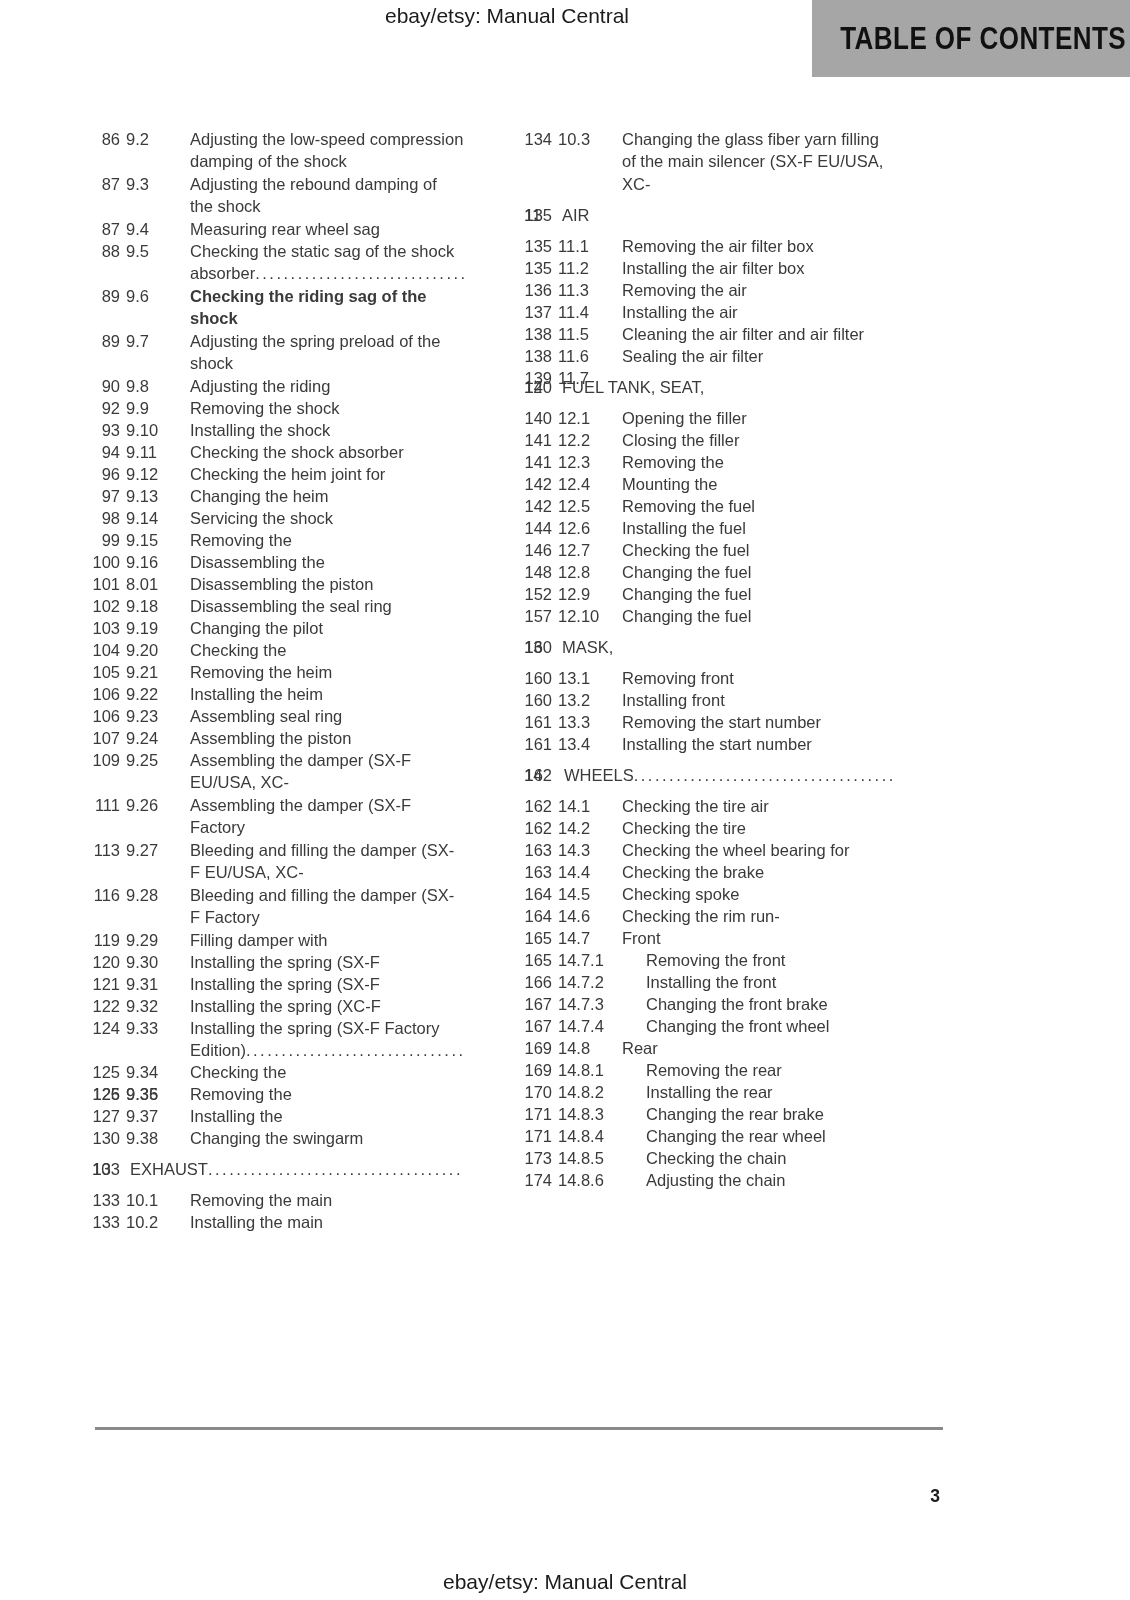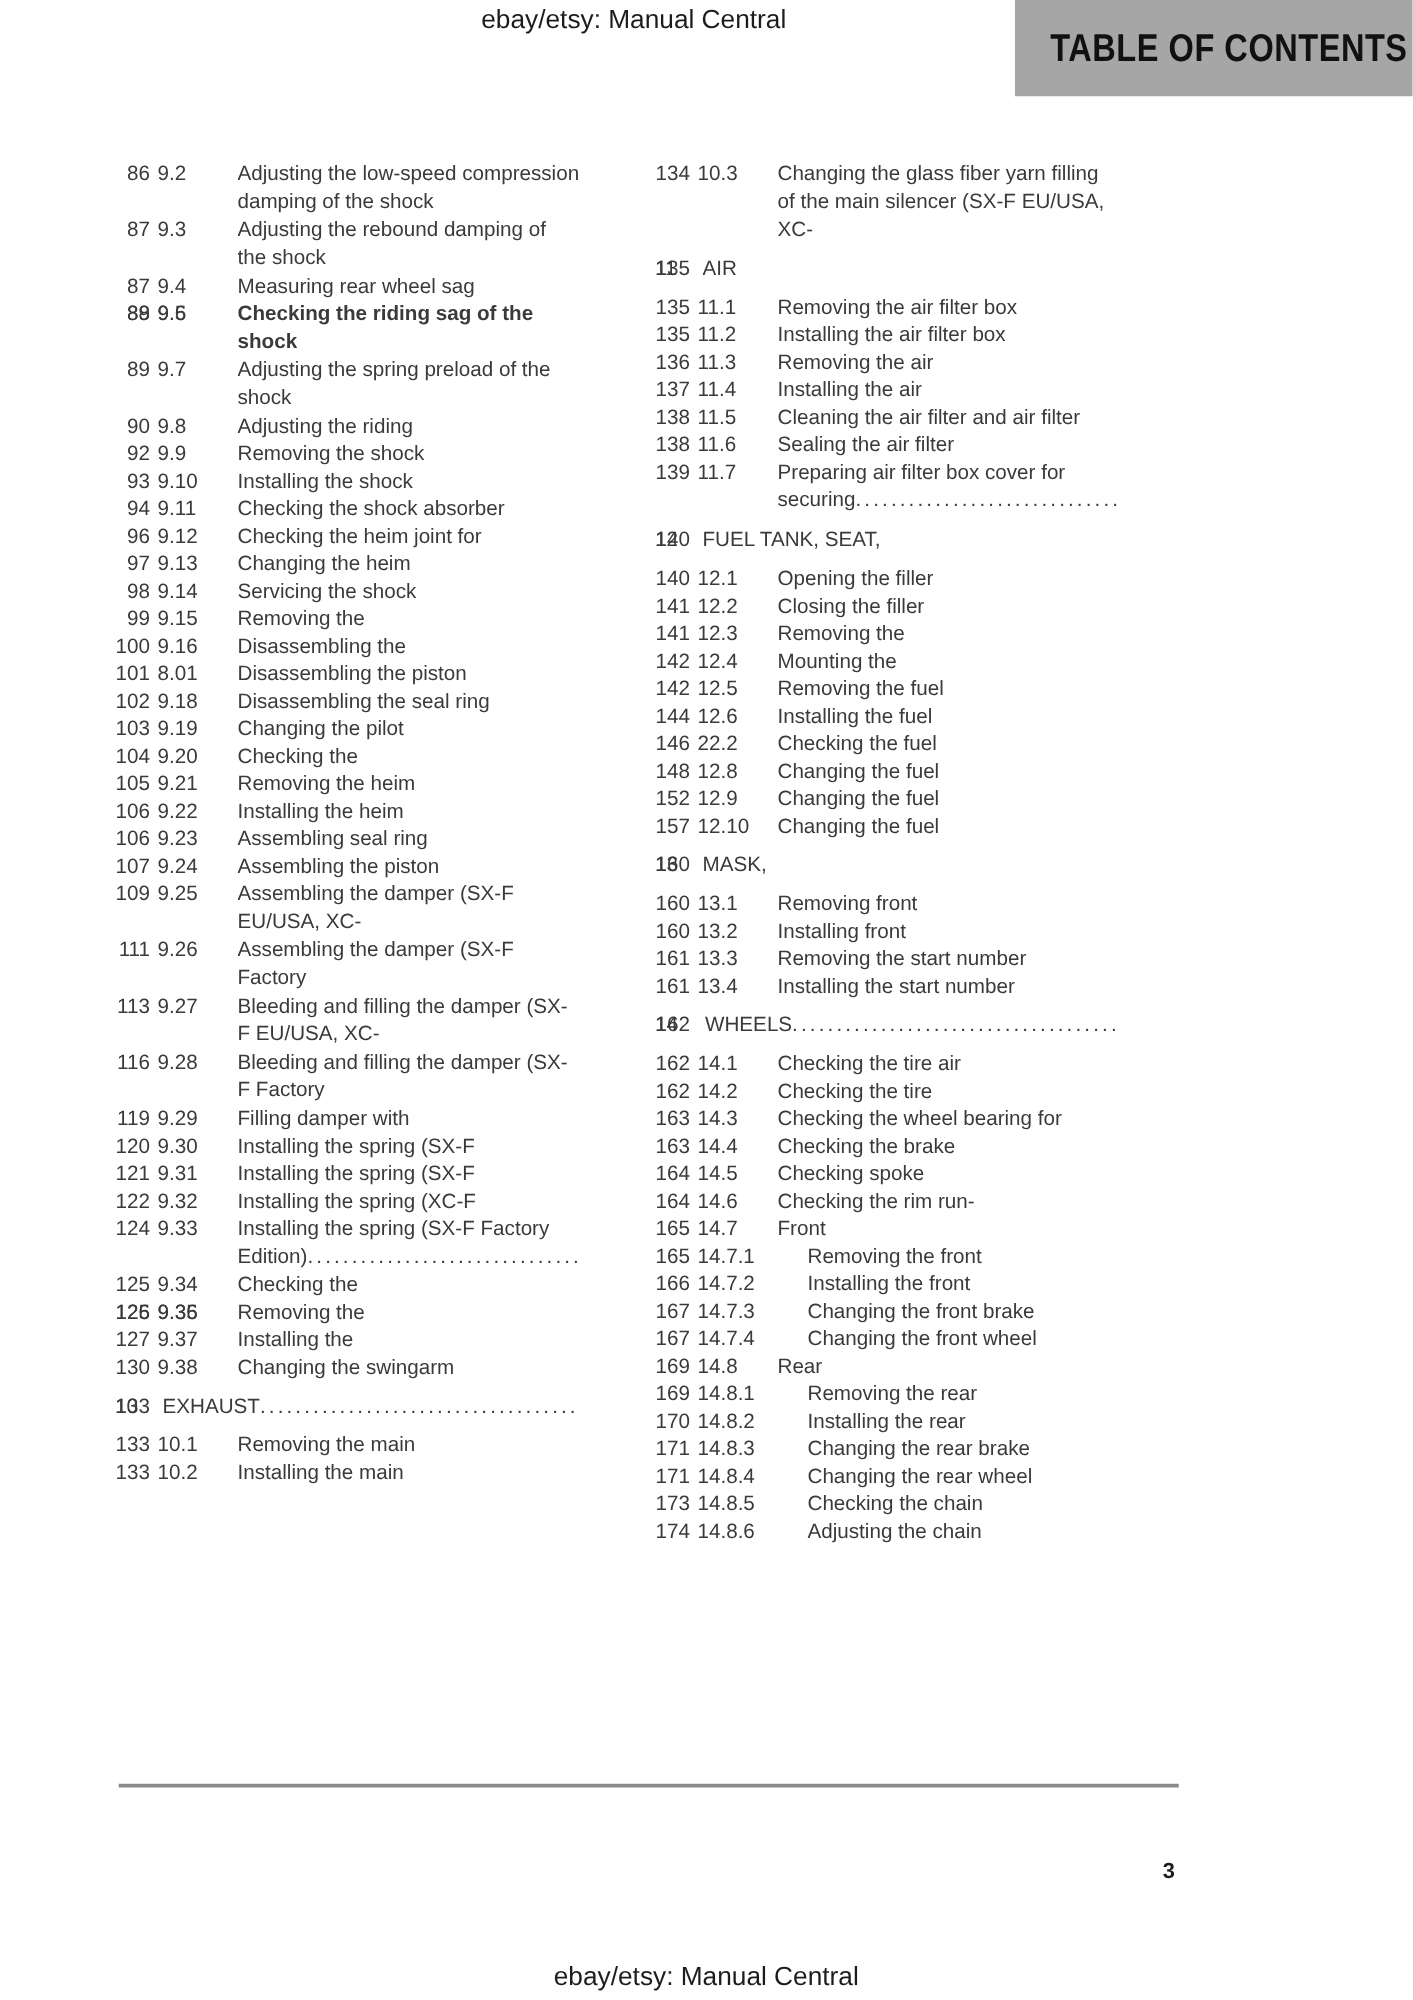--- a/index.html
+++ b/index.html
@@ -102,20 +102,21 @@
           <span class="text dotted" style="max-height: 45px;">Adjusting the rebound damping of the shock absorber</span>
           <span class="page">87</span>
         </div>
         <div class="entry lvl1">
           <span class="num">9.4</span>
           <span class="text dotted" style="max-height: 22px;">Measuring rear wheel sag unloaded</span>
           <span class="page">87</span>
         </div>
         <div class="entry lvl1">
           <span class="num">9.5</span>
+          <span class="text dotted" style="max-height: 45px;">Checking the static sag of the shock absorber</span>
           <span class="page">88</span>
         </div>
         <div class="entry lvl1">
           <span class="num">9.6</span>
           <span class="text dotted" style="max-height: 45px; font-weight: bold;">Checking the riding sag of the shock absorber</span>
           <span class="page">89</span>
         </div>
         <div class="entry lvl1">
           <span class="num">9.7</span>
           <span class="text dotted" style="max-height: 45px;">Adjusting the spring preload of the shock absorber</span>
@@ -327,21 +328,20 @@
           <span class="text dotted" style="max-height: 22px;">Cleaning the air filter and air filter box</span>
           <span class="page">138</span>
         </div>
         <div class="entry lvl1">
           <span class="num">11.6</span>
           <span class="text dotted" style="max-height: 22px;">Sealing the air filter box</span>
           <span class="page">138</span>
         </div>
         <div class="entry lvl1">
           <span class="num">11.7</span>
-          <span class="text dotted" style="max-height: 45px;">Preparing air filter box cover for securing</span>
           <span class="page">139</span>
         </div>
         <div class="entry lvl0">
           <span class="num">12</span>
           <span class="text dotted" style="max-height: 22px;">FUEL TANK, SEAT, TRIM</span>
           <span class="page">140</span>
         </div>
         <div class="entry lvl1">
           <span class="num">12.1</span>
           <span class="text dotted" style="max-height: 22px;">Opening the filler cap</span>
@@ -366,21 +366,21 @@
           <span class="num">12.5</span>
           <span class="text dotted" style="max-height: 22px;">Removing the fuel tank</span>
           <span class="page">142</span>
         </div>
         <div class="entry lvl1">
           <span class="num">12.6</span>
           <span class="text dotted" style="max-height: 22px;">Installing the fuel tank</span>
           <span class="page">144</span>
         </div>
         <div class="entry lvl1">
-          <span class="num">22.2</span>
+          <span class="num">12.7</span>
           <span class="text dotted" style="max-height: 22px;">Checking the fuel pressure</span>
           <span class="page">146</span>
         </div>
         <div class="entry lvl1">
           <span class="num">12.8</span>
           <span class="text dotted" style="max-height: 22px;">Changing the fuel pump</span>
           <span class="page">148</span>
         </div>
         <div class="entry lvl1">
           <span class="num">12.9</span>

